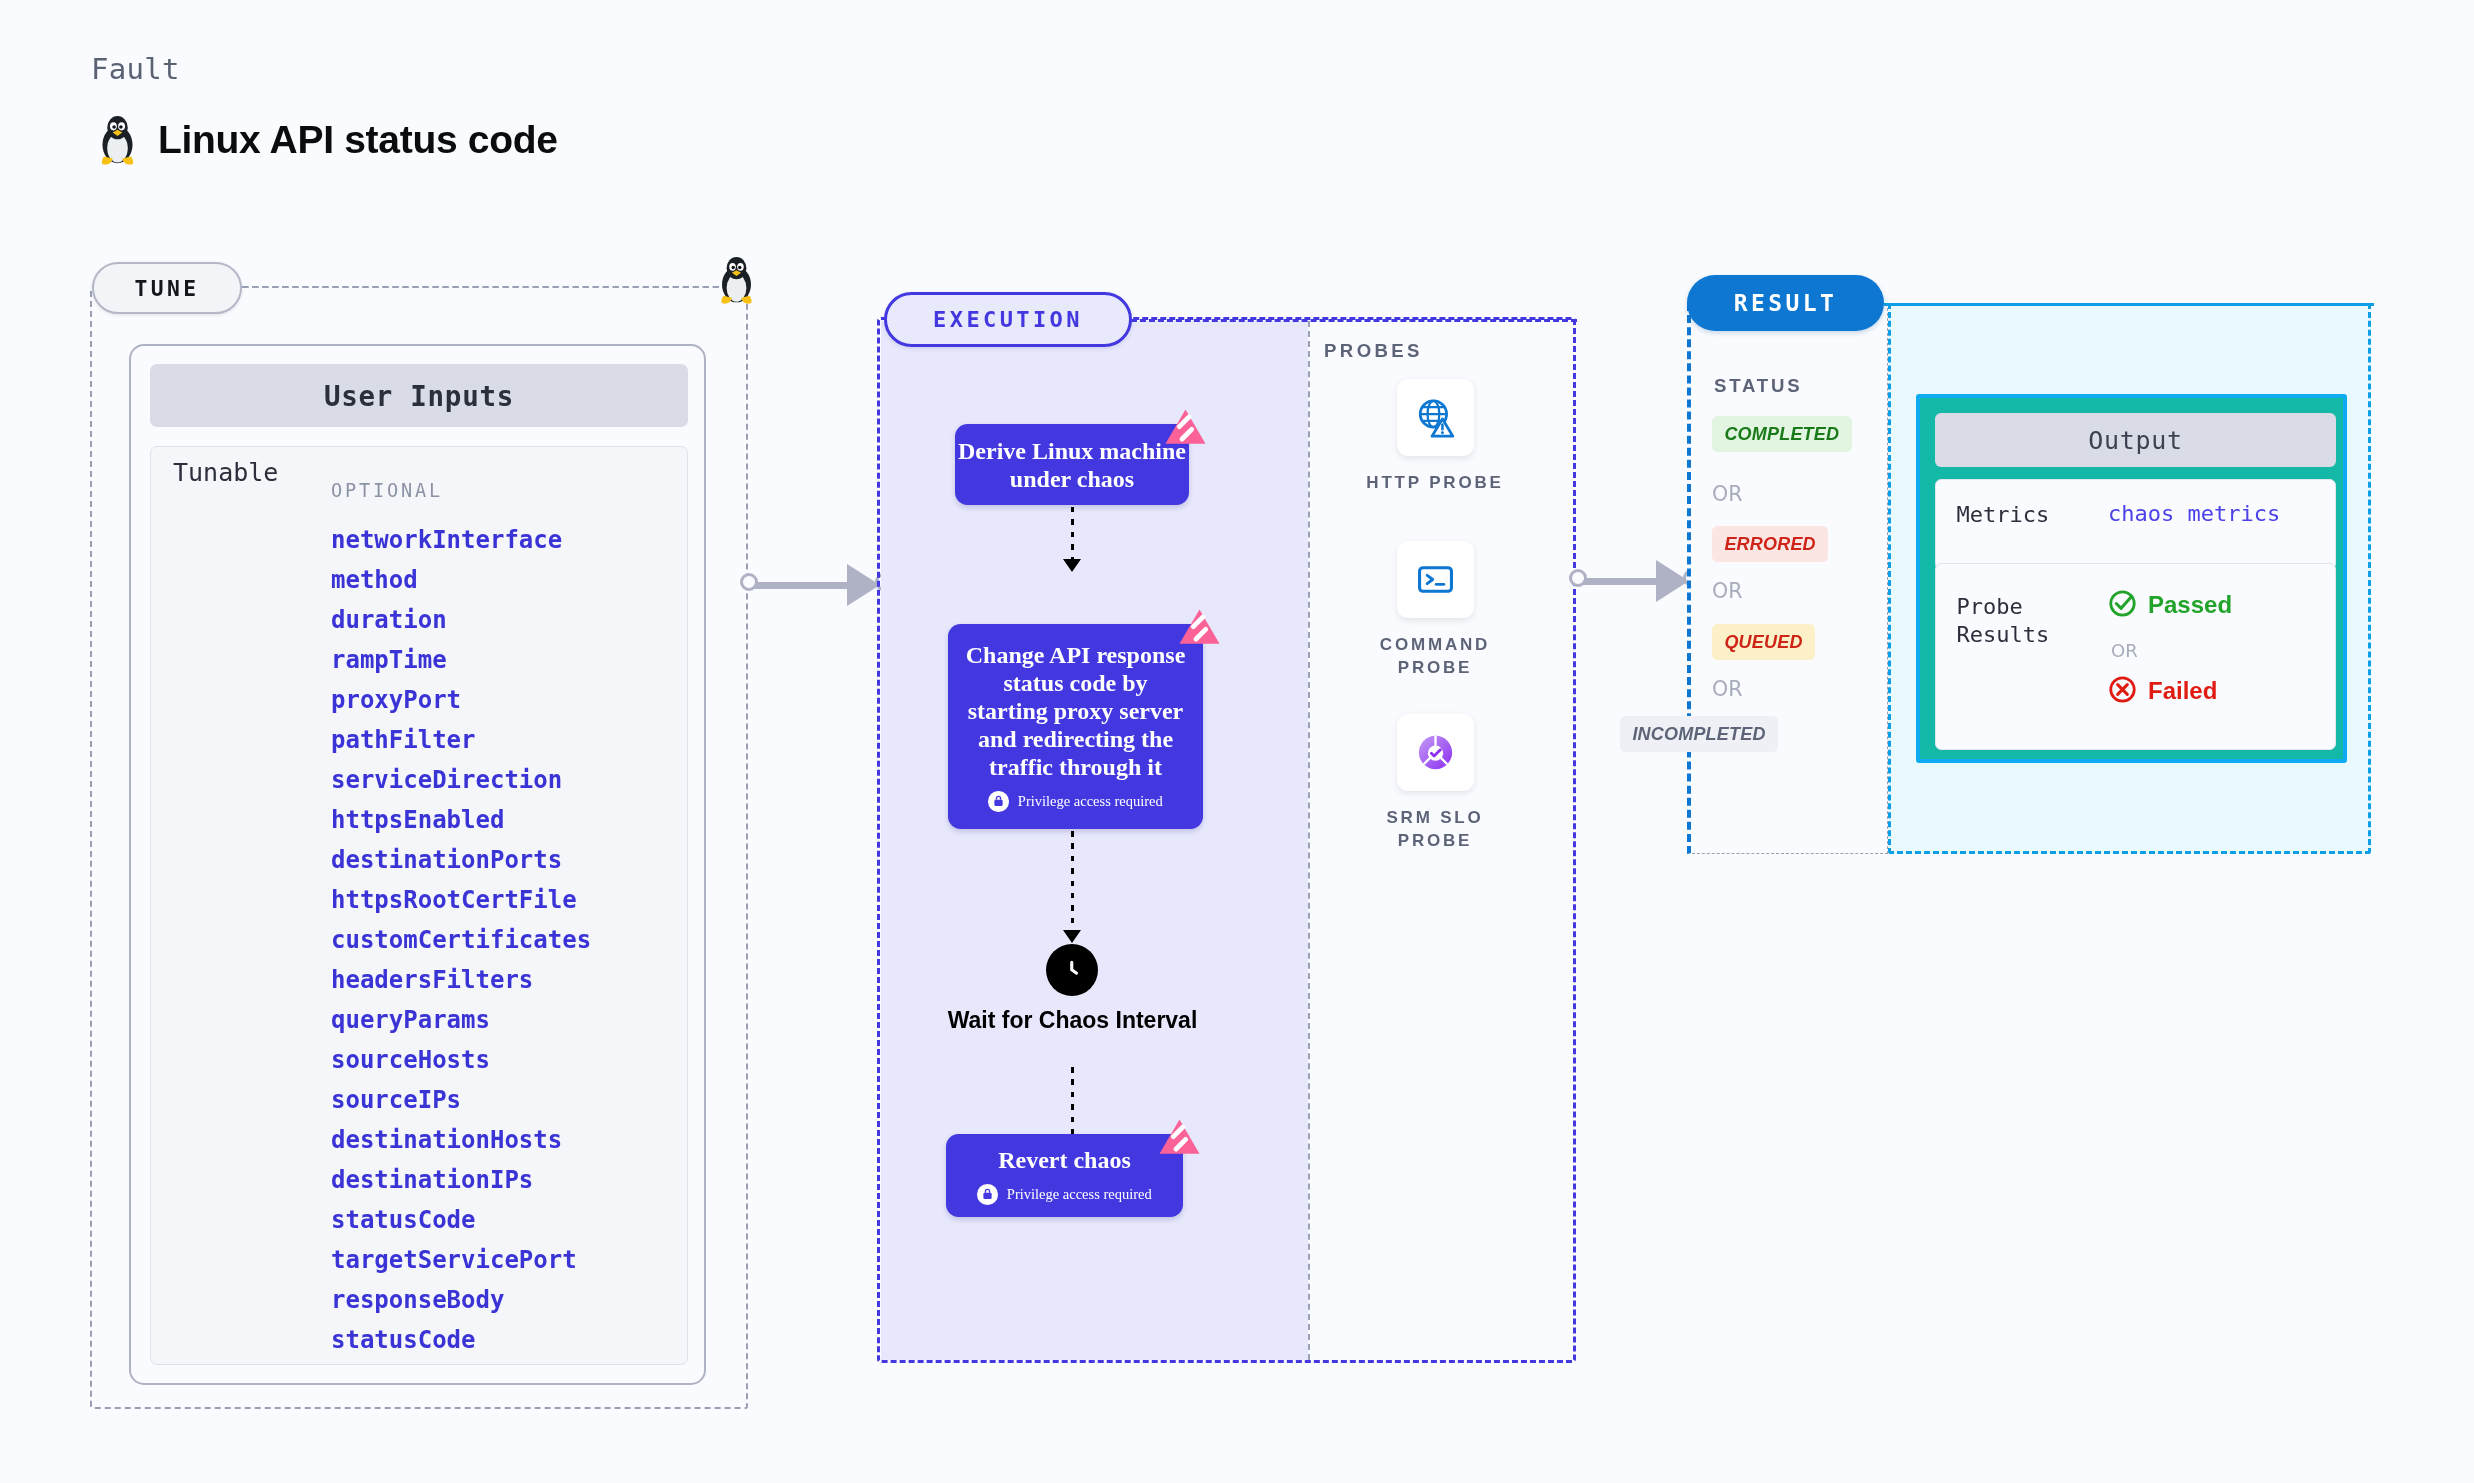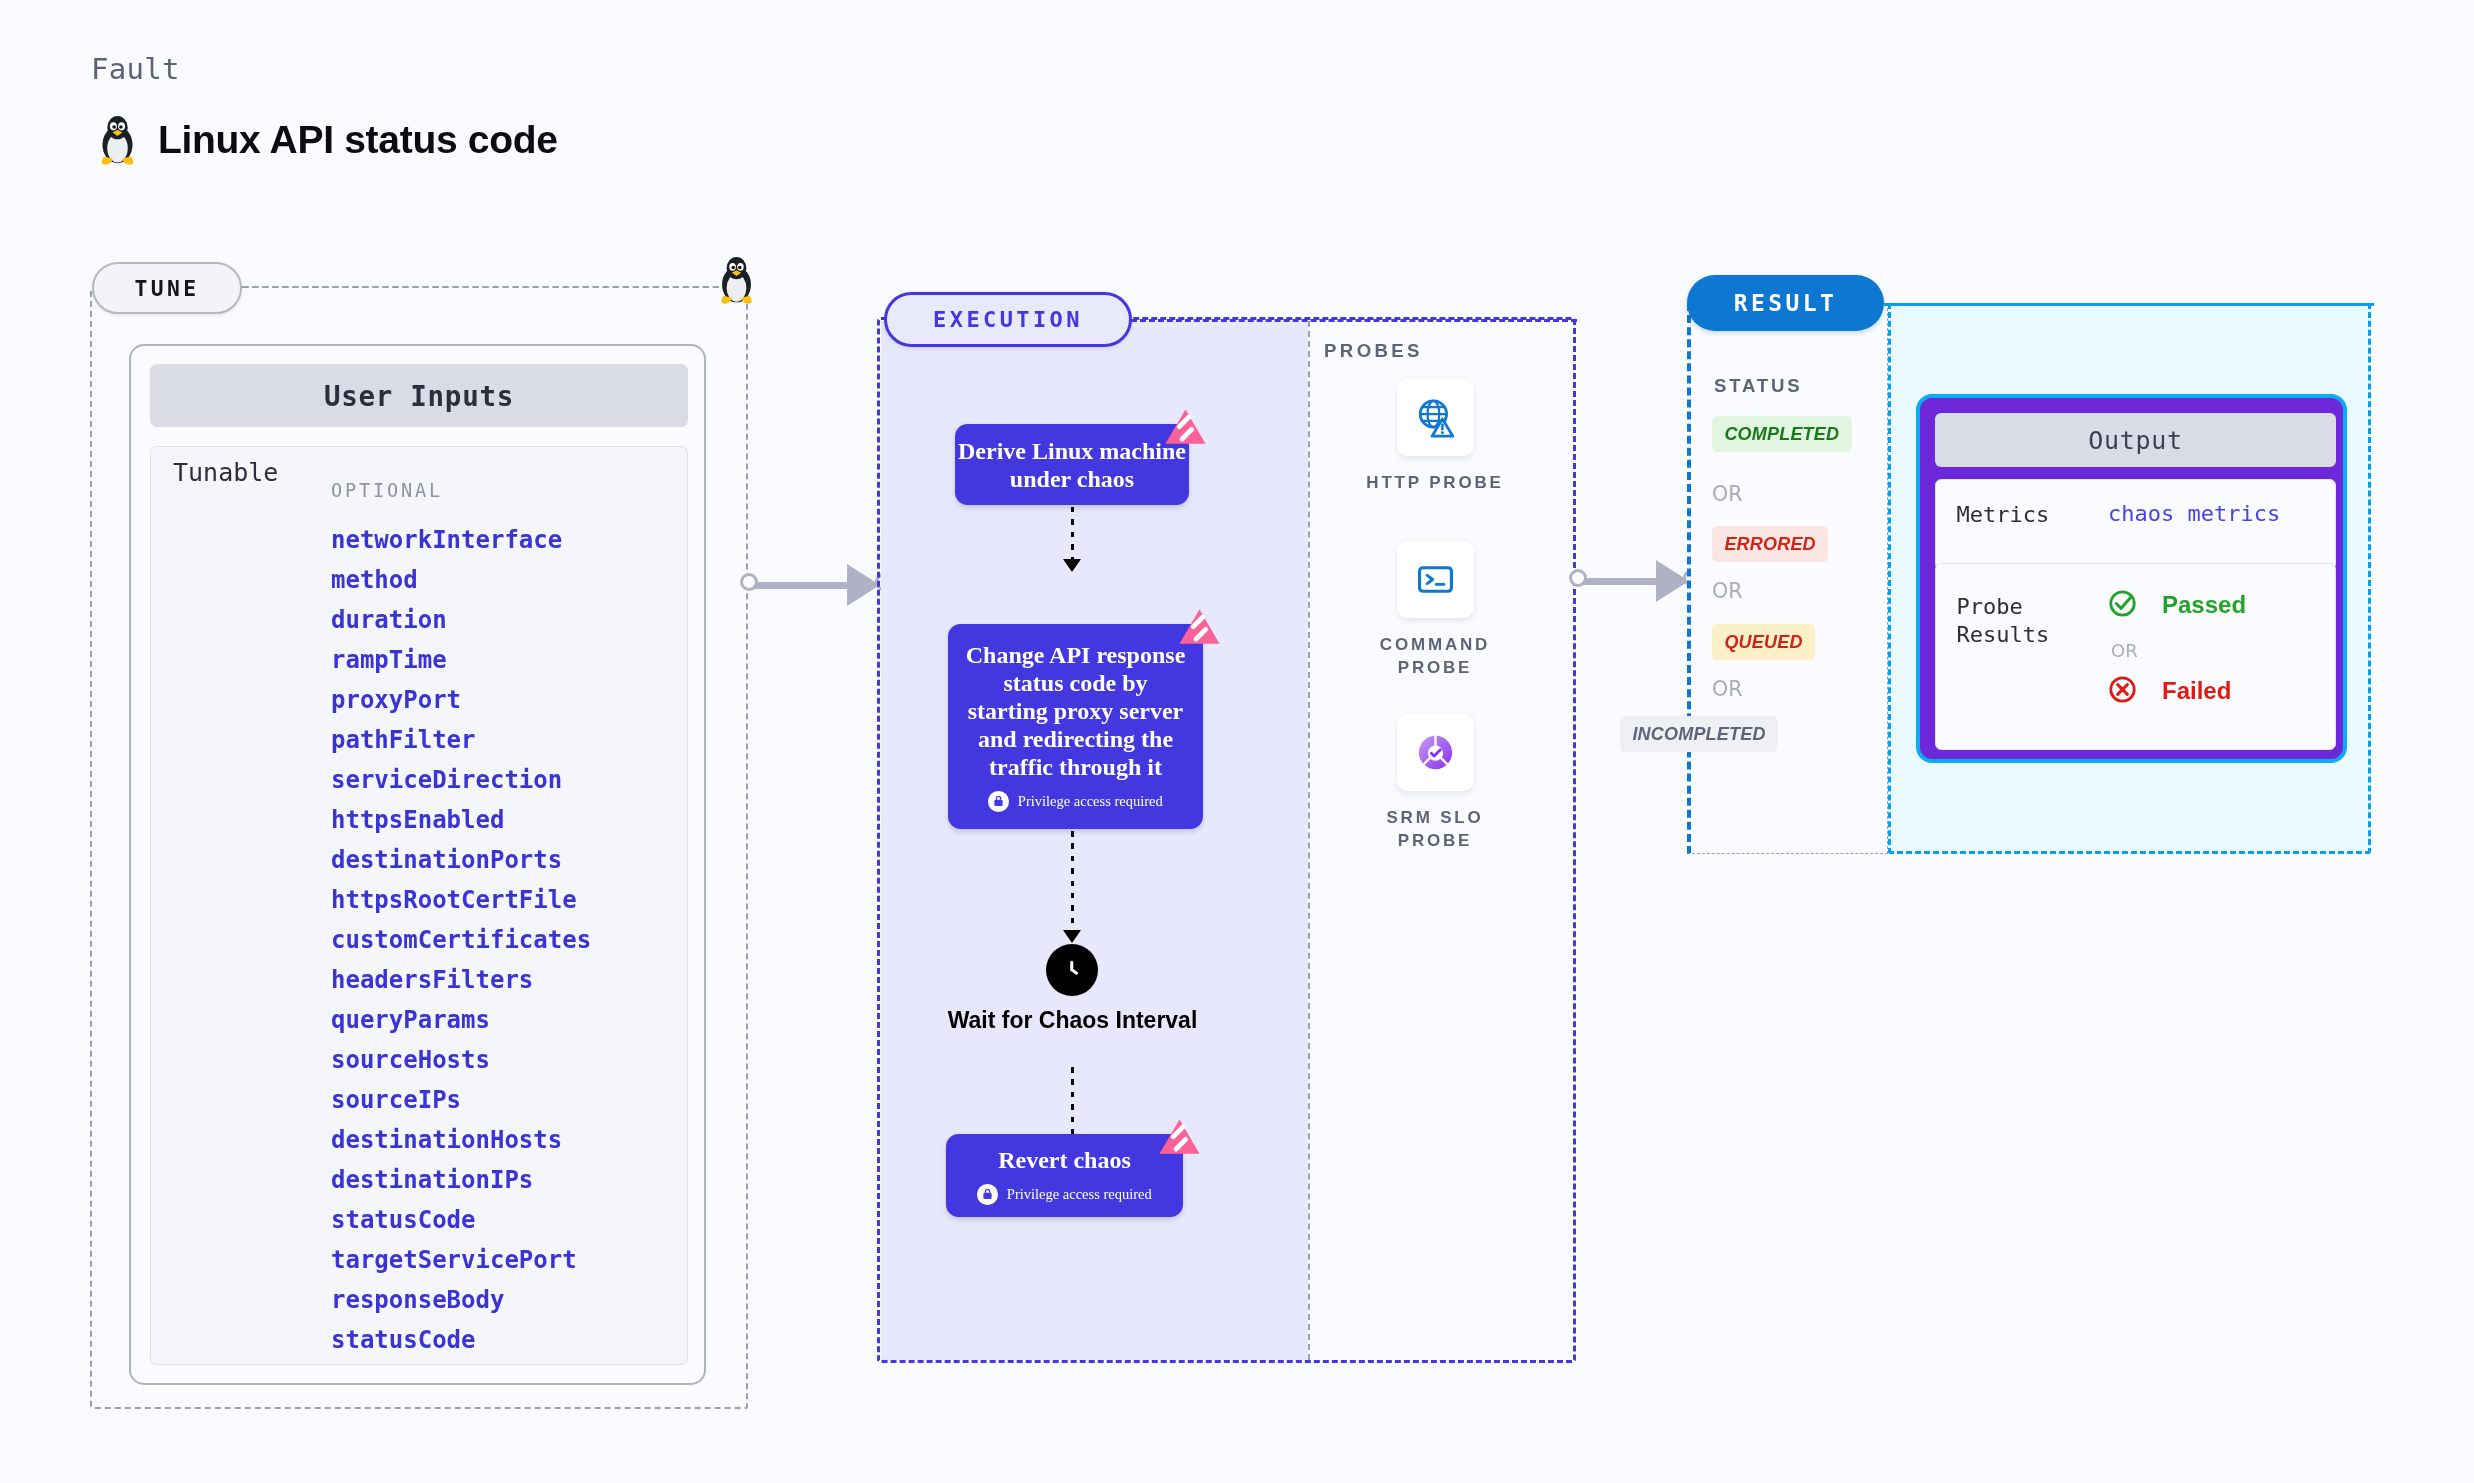--- a/index.html
+++ b/index.html
@@ -164,41 +164,41 @@
     position: absolute; border-radius: 5.5px; display: flex; align-items: center;
     padding: 0 12.4px; height: 36px; font-size: 18px; font-weight: 700; letter-spacing: 0.2px; font-style: italic;
   }
   .or-word {
     position: absolute; font-size: 20.6px; color: #a7adbc; font-weight: 400;
     font-family: "DejaVu Sans", sans-serif;
   }
 
   .output-card {
     position: absolute; left: 1916px; top: 394px; width: 431px; height: 369px;
-    background: #6d28d9; border: 4.1px solid #0dacf0; border-radius: 16px;
+    background: #14b8a6; border: 4.1px solid #0dacf0; border-radius: 3px;
   }
   .out-header {
     position: absolute; left: 15px; top: 15px; width: 401px; height: 54px;
     background: #d9dbe6; border-radius: 6.2px;
     display: flex; align-items: center; justify-content: center;
     font-family: "DejaVu Sans Mono", monospace; font-size: 25px; color: #3c4251; letter-spacing: 0.7px;
   }
   .out-row {
     position: absolute; left: 15px; width: 401px;
     background: #fafbfe; border: 1.4px solid #e2e5ed; border-radius: 6.2px;
   }
   .out-key {
     position: absolute; font-family: "DejaVu Sans Mono", monospace;
     font-size: 22px; color: #2b2f3b; line-height: 27.5px;
   }
   .metrics-val {
     position: absolute; font-family: "DejaVu Sans Mono", monospace;
     font-size: 22px; color: #4a41e8;
   }
-  .pf-row { position: absolute; display: flex; align-items: center; gap: 25px; }
+  .pf-row { position: absolute; display: flex; align-items: center; gap: 11px; }
   .pf-text { font-size: 24px; font-weight: 700; }
 
   
   .conn { position: absolute; height: 0; }
   .conn-line { position: absolute; height: 6.9px; background: #aeb2c4; top: 0; }
   .conn-circle {
     position: absolute; width: 18px; height: 18px; border-radius: 50%;
     background: #fafbfe; border: 3.4px solid #aeb2c4; top: -9px;
   }
   .conn-arrow {

